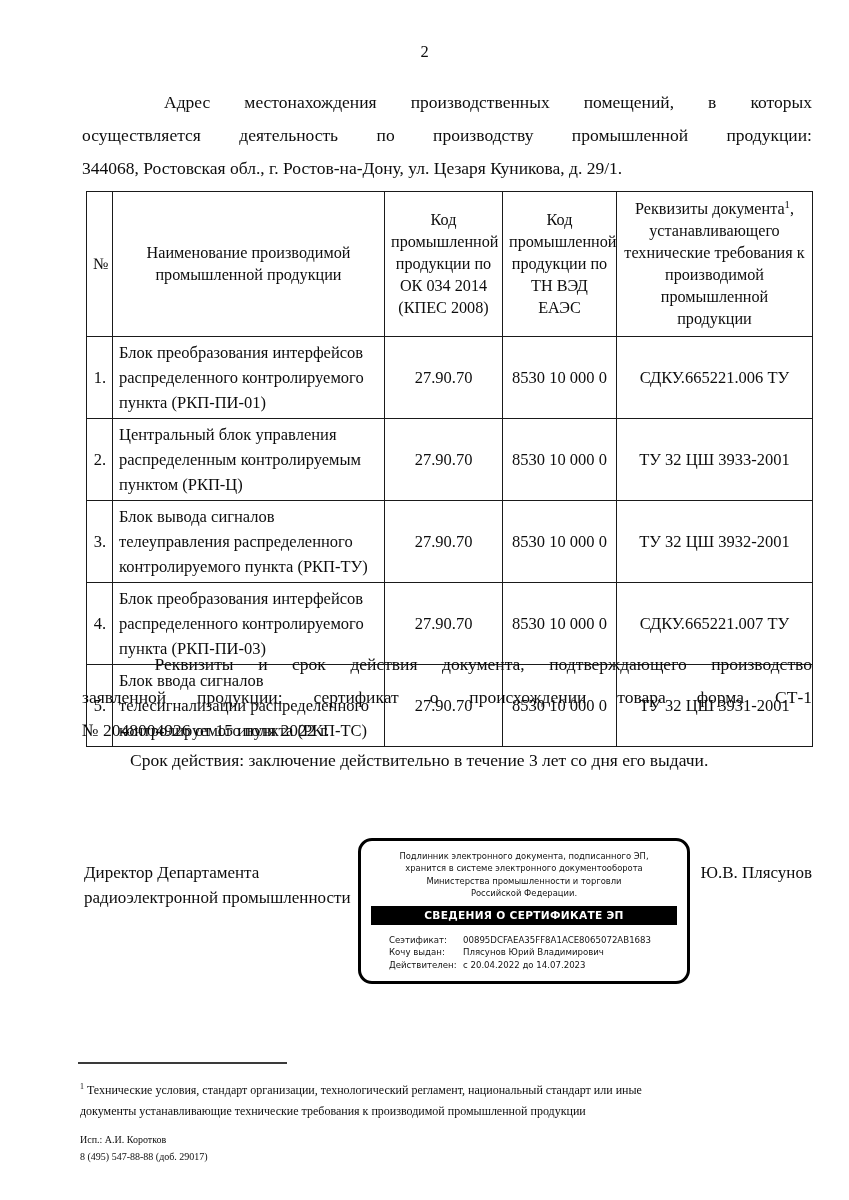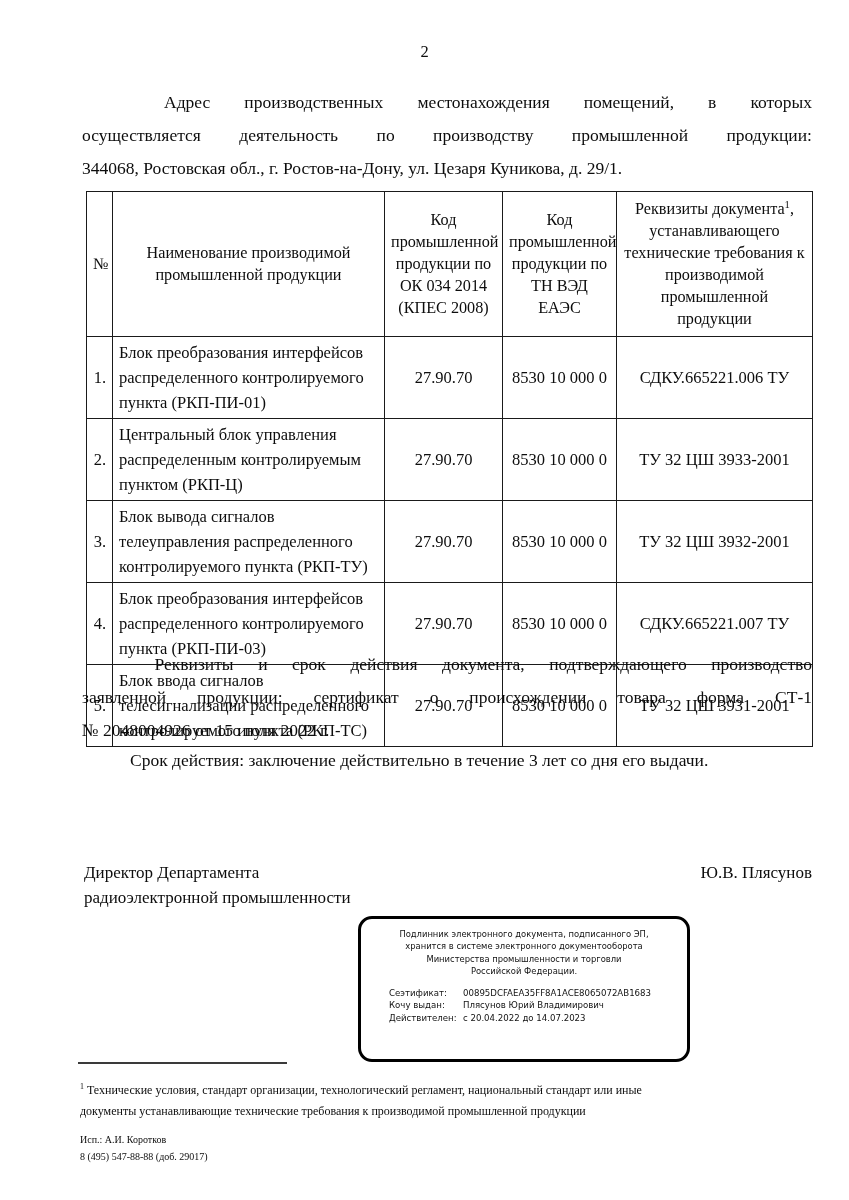--- a/index.html
+++ b/index.html
@@ -119,21 +119,21 @@
     font-size: 17px;
     line-height: 25px;
   }
   .sig-title { text-align: left; }
   .sig-name { text-align: right; white-space: nowrap; margin-left: 25px; }
 
   
   .stamp {
     position: absolute;
     left: 358px;
-    top: 916px;
+    top: 838px;
     width: 332px;
     height: 146px;
     border: 3px solid #000000;
     border-radius: 14px;
     background: #ffffff;
     box-sizing: border-box;
     font-family: "DejaVu Sans", "Liberation Sans", sans-serif;
     overflow: hidden;
   }
   .stamp-head {
@@ -194,22 +194,22 @@
 <body>
 
 <div class="page">
 
   <div class="page-number">2</div>
 
   <div class="body-block para" id="intro-para" style="position:absolute;">
     <div class="jline">
       <span style="width:48px;display:inline-block;"></span>
         <span>Адрес</span>
+        <span>местонахождения</span>
         <span>производственных</span>
-        <span>местонахождения</span>
         <span>помещений,</span>
         <span>в</span>
         <span>которых</span>
     </div>
     <div class="jline">
       <span>осуществляется</span>
         <span>деятельность</span>
         <span>по</span>
         <span>производству</span>
         <span>промышленной</span>
@@ -349,20 +349,21 @@
     <div class="sig-name">Ю.В. Плясунов</div>
   </div>
 
   <div class="stamp">
     <div class="stamp-head">
       <div>Подлинник электронного документа, подписанного ЭП,</div>
       <div>хранится в системе электронного документооборота</div>
       <div>Министерства промышленности и торговли</div>
       <div>Российской Федерации.</div>
     </div>
+    <div class="stamp-banner">СВЕДЕНИЯ О СЕРТИФИКАТЕ ЭП</div>
     <div class="stamp-details">
       <span class="stamp-row">
         <span class="stamp-label">Сеэтификат:</span><span>00895DCFAEA35FF8A1ACE8065072AB1683</span>
       </span>
       <span class="stamp-row">
         <span class="stamp-label">Кочу выдан:</span><span>Плясунов Юрий Владимирович</span>
       </span>
       <span class="stamp-row">
         <span class="stamp-label">Действителен:</span><span>с 20.04.2022 до 14.07.2023</span>
       </span>

